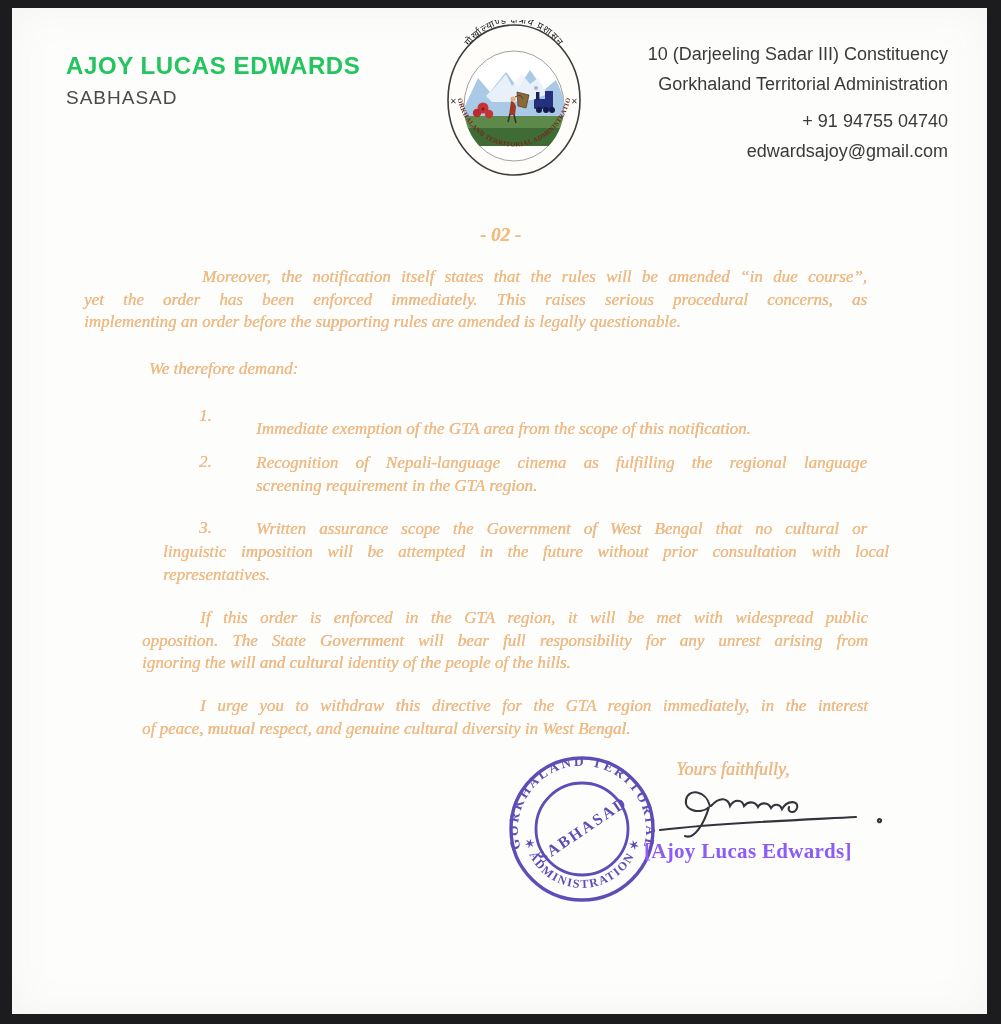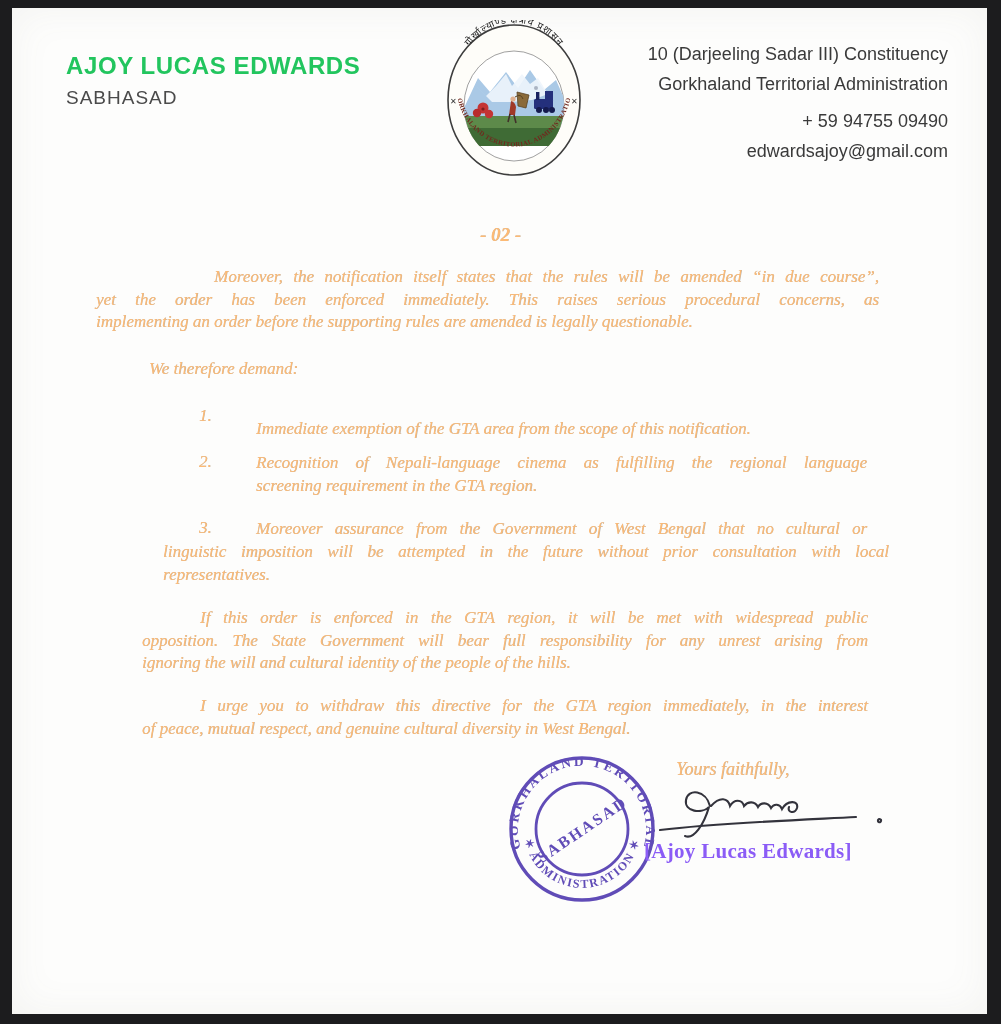--- a/index.html
+++ b/index.html
@@ -81,48 +81,48 @@
   <text font-size="6.6" fill="#71281e" letter-spacing="0.35" font-weight="bold">
     <textPath href="#logoBottomArc" startOffset="50%" text-anchor="middle">GORKHALAND TERRITORIAL ADMINISTRATION</textPath>
   </text>
   <text x="-64" y="4" font-size="8" fill="#333">✕</text>
   <text x="57" y="4" font-size="8" fill="#333">✕</text>
 </svg>
 
 <div class="abs sans contact" style="left:500px;top:27px;width:448px;margin-top:12px;">
   <div>10 (Darjeeling Sadar III) Constituency</div>
   <div>Gorkhaland Territorial Administration</div>
-  <div class="gap">+ 59 94755 09490</div>
+  <div class="gap">+ 91 94755 04740</div>
   <div>edwardsajoy@gmail.com</div>
 </div>
 
 <div class="abs pagenum ink serif" style="left:0;top:224px;">- 02 -</div>
 
-<div class="abs para ink" style="left:84px;top:266px;width:783px;margin-left:12px;">
+<div class="abs para ink" style="left:84px;top:266px;width:783px;">
   <div class="line j ind118">Moreover, the notification itself states that the rules will be amended “in due course”,</div>
   <div class="line j">yet the order has been enforced immediately. This raises serious procedural concerns, as</div>
   <div class="line">implementing an order before the supporting rules are amended is legally questionable.</div>
 </div>
 
 <div class="abs para ink" style="left:149px;top:359px;">We therefore demand:</div>
 
 <div class="abs num ink" style="left:199px;top:406px;">1.</div>
 <div class="abs para ink" style="left:256px;top:418px;width:611px;">
   <div class="line">Immediate exemption of the GTA area from the scope of this notification.</div>
 </div>
 
 <div class="abs num ink" style="left:199px;top:452px;">2.</div>
 <div class="abs para ink" style="left:256px;top:452px;width:611px;">
   <div class="line j">Recognition of Nepali-language cinema as fulfilling the regional language</div>
   <div class="line">screening requirement in the GTA region.</div>
 </div>
 
 <div class="abs num ink" style="left:199px;top:518px;">3.</div>
 <div class="abs para ink" style="left:256px;top:518px;width:611px;">
-  <div class="line j">Moreover assurance from the Government of West Bengal that no cultural or</div>
+  <div class="line j">Written assurance scope the Government of West Bengal that no cultural or</div>
 </div>
 <div class="abs para ink" style="left:142px;top:541px;width:726px;margin-left:21px;">
   <div class="line j">linguistic imposition will be attempted in the future without prior consultation with local</div>
   <div class="line">representatives.</div>
 </div>
 
 <div class="abs para ink" style="left:142px;top:607px;width:726px;">
   <div class="line j ind58">If this order is enforced in the GTA region, it will be met with widespread public</div>
   <div class="line j">opposition. The State Government will bear full responsibility for any unrest arising from</div>
   <div class="line">ignoring the will and cultural identity of the people of the hills.</div>

